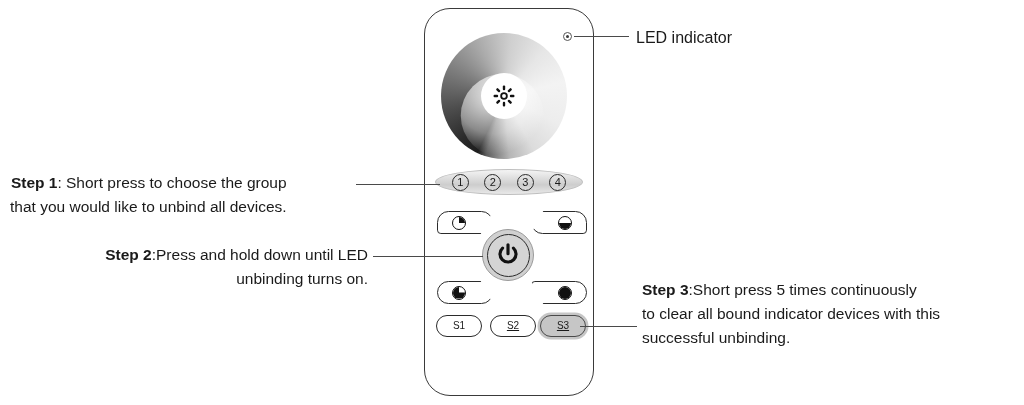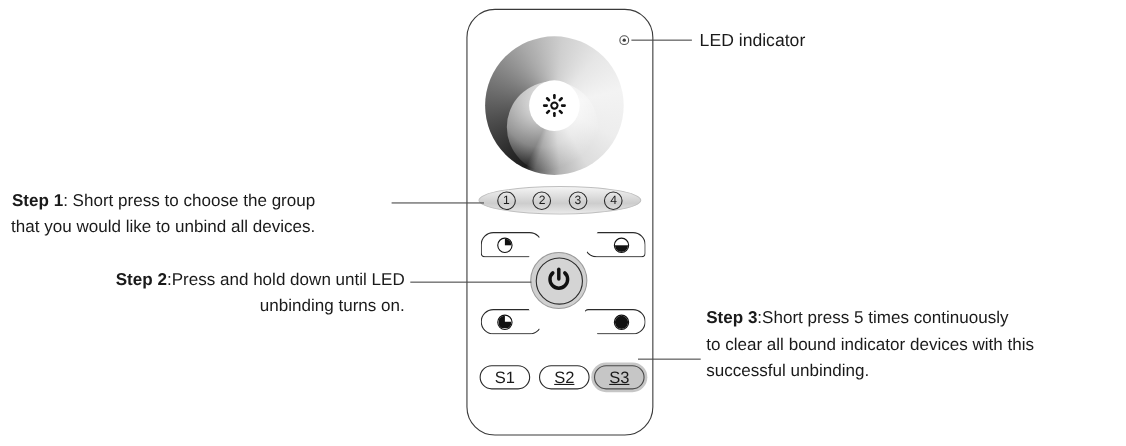--- a/index.html
+++ b/index.html
@@ -237,31 +237,31 @@
     box-sizing: border-box;
     display: flex;
     align-items: center;
     justify-content: center;
   }
   .power-icon svg { display: block; }
 
   
   .s-btn {
     position: absolute;
-    top: 332px;
+    top: 315px;
     width: 46px;
     height: 22px;
     border-radius: 11px;
     border: 1.4px solid #2b2b2b;
     box-sizing: border-box;
     background: #ffffff;
     display: flex;
     align-items: center;
     justify-content: center;
-    font-size: 15px;
+    font-size: 10px;
     line-height: 1;
     color: #1a1a1a;
   }
   .s1 { left: 436px; }
   .s2 { left: 490px; text-decoration: underline; }
   .s3 {
     left: 540px;
     background: #c6c6c6;
     border: 1.4px solid #4a4a4a;
     box-shadow: 0 0 0 2.5px #c6c6c6;

